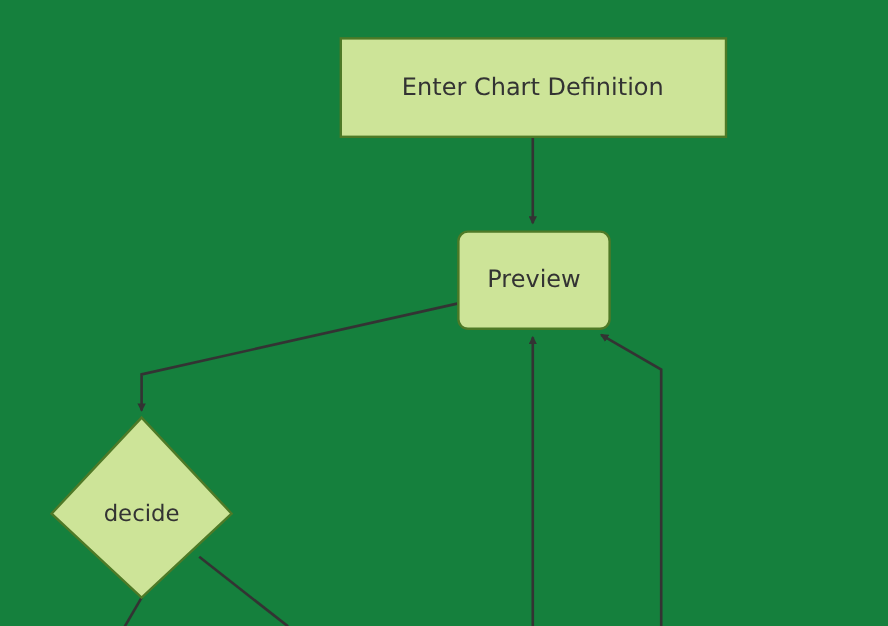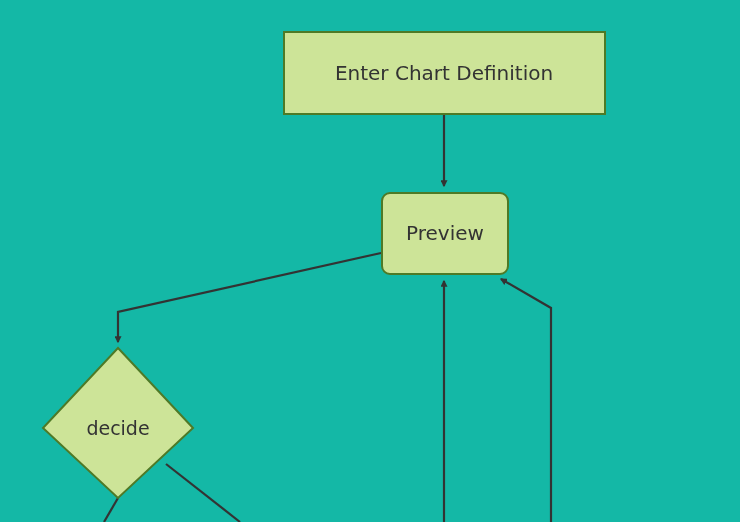--- a/index.html
+++ b/index.html
@@ -41,21 +41,21 @@
     dominant-baseline: middle;
     pointer-events: none;
   }
   .node-label-small {
     font-size: 19px;
   }
 </style>
 </head>
 <body>
 
-<div id="diagram-root" style="background: #14b8a6;">
+<div id="diagram-root" style="background: #15803d;">
   <svg class="flowchart" viewBox="0 0 740 522" xmlns="http://www.w3.org/2000/svg">
 
     <defs>
       <marker id="arrow-head" viewBox="0 0 12 12" refX="10" refY="6" markerWidth="7" markerHeight="7" orient="auto-start-reverse" markerUnits="userSpaceOnUse">
         <path d="M 0 0 L 12 6 L 0 12 z" fill="#333333"></path>
       </marker>
     </defs>
 
     <g>
 

